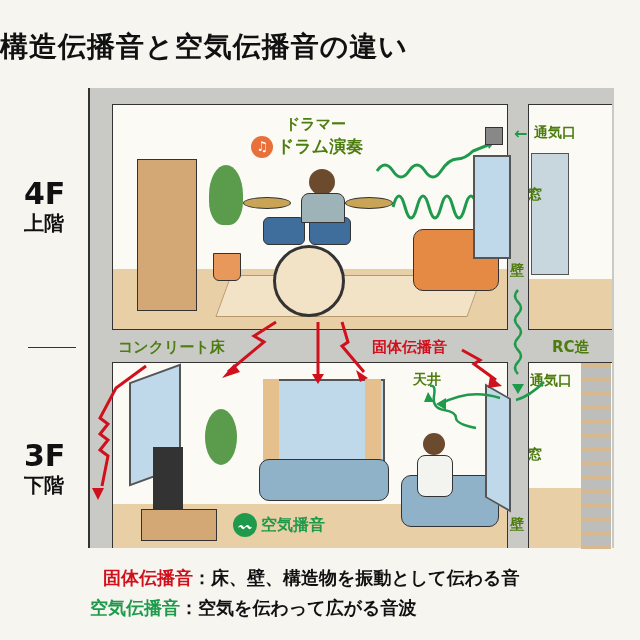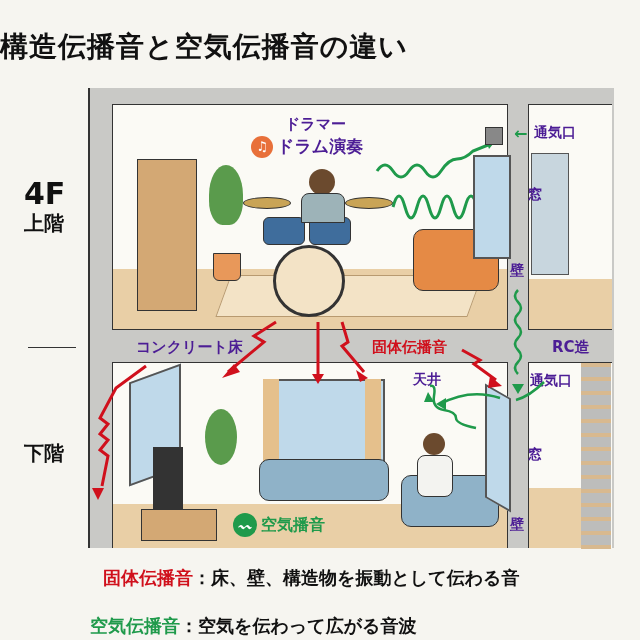--- a/index.html
+++ b/index.html
@@ -6,37 +6,38 @@
   body{width:640px;height:640px;background:#f6f5f0;font-family:"DejaVu Sans","Liberation Sans",sans-serif;position:relative;overflow:hidden;color:#111;}
   .abs{position:absolute;}
   .title{left:0;top:28px;width:640px;text-align:left;font-size:28px;font-weight:bold;letter-spacing:1px;}
   .floor-label{left:24px;width:70px;text-align:left;}
   .floor-num{font-size:30px;font-weight:bold;line-height:32px;}
   .floor-sub{font-size:20px;font-weight:bold;}
   .divider{left:28px;top:347px;width:48px;height:1px;background:#333;}
   .frame{left:88px;top:88px;width:524px;height:460px;background:#c9c9c6;border-left:2px solid #333;}
   .room{background:#fbfaf5;border:1.5px solid #333;box-sizing:border-box;}
   .floor-wood{background:#e9cfa6;}
-  .lbl{font-weight:bold;font-size:14px;color:#4c1d95;white-space:nowrap;}
+  .lbl{font-weight:bold;font-size:14px;color:#4d7c0f;white-space:nowrap;}
   .red{color:#d0101c;}
   .green{color:#1f9a4b;}
   .legend{left:90px;font-size:18px;font-weight:bold;white-space:nowrap;}
   .badge{width:22px;height:22px;border-radius:50%;display:inline-flex;align-items:center;justify-content:center;color:#fff;font-size:13px;vertical-align:middle;}
 </style>
 </head>
 <body>
 
 <div class="abs title">構造伝播音と空気伝播音の違い</div>
 
 <div class="abs floor-label" style="top:178px;">
   <div class="floor-num">4F</div>
   <div class="floor-sub">上階</div>
 </div>
 <div class="abs divider"></div>
 <div class="abs floor-label" style="top:440px;">
+  <div class="floor-num">3F</div>
   <div class="floor-sub">下階</div>
 </div>
 
 <div class="abs frame"></div>
 
 <div class="abs room" style="left:112px;top:104px;width:396px;height:226px;">
   <div class="abs floor-wood" style="left:0;bottom:0;width:100%;height:60px;"></div>
   <div class="abs" style="left:110px;bottom:12px;width:250px;height:40px;background:#f3e3c6;border:1px solid #b89a70;transform:skewX(-20deg);"></div>
 
   <div class="abs" style="left:24px;top:54px;width:58px;height:150px;background:#d3a874;border:1.5px solid #333;"></div>
@@ -74,21 +75,21 @@
 <div class="abs lbl" style="left:510px;top:262px;">壁</div>
 
 <div class="abs room" style="left:528px;top:104px;width:84px;height:226px;border-right:none;">
   <div class="abs" style="left:2px;top:48px;width:36px;height:120px;background:#c8d6de;border:1.5px solid #555;"></div>
   <div class="abs floor-wood" style="left:0;bottom:0;width:100%;height:50px;"></div>
 </div>
 <div class="abs lbl" style="left:534px;top:124px;">通気口</div>
 <div class="abs lbl" style="left:528px;top:186px;">窓</div>
 <div class="abs green" style="left:514px;top:124px;font-weight:bold;">←</div>
 
-<div class="abs lbl" style="left:136px;top:338px;font-size:15px;">コンクリート床</div>
+<div class="abs lbl" style="left:118px;top:338px;font-size:15px;">コンクリート床</div>
 <div class="abs lbl" style="left:552px;top:338px;font-size:15px;">RC造</div>
 <div class="abs lbl red" style="left:372px;top:338px;font-size:15px;">固体伝播音</div>
 
 <div class="abs room" style="left:112px;top:362px;width:396px;height:186px;border-bottom:none;">
   <div class="abs floor-wood" style="left:0;bottom:0;width:100%;height:44px;"></div>
   <div class="abs" style="left:16px;top:10px;width:48px;height:100px;background:#bfd9ea;border:2px solid #555;transform:skewY(-20deg);"></div>
   <div class="abs" style="left:40px;top:84px;width:30px;height:62px;background:#333;"></div>
   <div class="abs" style="left:28px;top:146px;width:74px;height:30px;background:#d3a874;border:1.5px solid #333;"></div>
   <div class="abs" style="left:92px;top:46px;width:32px;height:56px;background:#5a9b4c;border-radius:50%;"></div>
   <div class="abs" style="left:150px;top:16px;width:118px;height:90px;background:#bfd9ea;border:2px solid #555;"></div>
@@ -139,15 +140,15 @@
   <g fill="#1f9a4b">
     <polygon points="512,384 524,384 518,394"></polygon>
     <polygon points="436,404 446,398 446,410"></polygon>
     <polygon points="428,392 424,402 434,402"></polygon>
   </g>
 </svg>
 
 <div class="abs legend" style="top:566px;margin-left:13px;">
   <span class="red">固体伝播音</span><span>：</span><span>床、壁、構造物を振動として伝わる音</span>
 </div>
-<div class="abs legend" style="top:596px;margin-top:18px;">
+<div class="abs legend" style="top:596px;">
   <span class="green">空気伝播音</span><span>：</span><span>空気を伝わって広がる音波</span>
 </div>
 
 </body></html>

